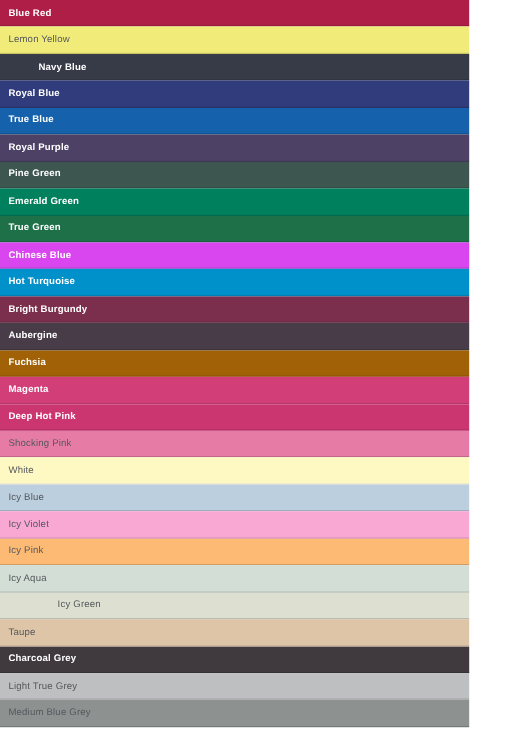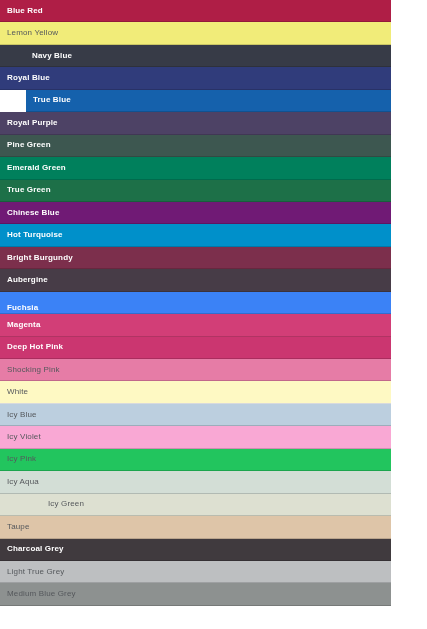--- a/index.html
+++ b/index.html
@@ -54,69 +54,69 @@
     </div>
     <div class="swatch on-light" style="background-color: rgb(241, 236, 121);">
       <span class="swatch-label">Lemon Yellow</span>
     </div>
     <div class="swatch on-dark" style="background-color: rgb(55, 59, 71); padding-left: 32px;">
       <span class="swatch-label">Navy Blue</span>
     </div>
     <div class="swatch on-dark" style="background-color: rgb(48, 60, 123);">
       <span class="swatch-label">Royal Blue</span>
     </div>
-    <div class="swatch on-dark" style="background-color: rgb(21, 97, 172); margin-left: 26px;">
+    <div class="swatch on-dark" style="background-color: rgb(21, 97, 172);">
       <span class="swatch-label">True Blue</span>
     </div>
     <div class="swatch on-dark" style="background-color: rgb(77, 66, 101);">
       <span class="swatch-label">Royal Purple</span>
     </div>
     <div class="swatch on-dark" style="background-color: rgb(61, 87, 80);">
       <span class="swatch-label">Pine Green</span>
     </div>
     <div class="swatch on-dark" style="background-color: rgb(0, 128, 92);">
       <span class="swatch-label">Emerald Green</span>
     </div>
     <div class="swatch on-dark" style="background-color: rgb(29, 112, 72);">
       <span class="swatch-label">True Green</span>
     </div>
-    <div class="swatch on-dark" style="background-color: #701a75;">
+    <div class="swatch on-dark" style="background-color: #d946ef;">
       <span class="swatch-label">Chinese Blue</span>
     </div>
     <div class="swatch on-dark" style="background-color: rgb(0, 144, 202);">
       <span class="swatch-label">Hot Turquoise</span>
     </div>
     <div class="swatch on-dark" style="background-color: rgb(124, 47, 76);">
       <span class="swatch-label">Bright Burgundy</span>
     </div>
     <div class="swatch on-dark" style="background-color: rgb(71, 60, 71);">
       <span class="swatch-label">Aubergine</span>
     </div>
-    <div class="swatch on-dark" style="background-color: #3b82f6; align-items: flex-end;">
+    <div class="swatch on-dark" style="background-color: #a16207;">
       <span class="swatch-label">Fuchsia</span>
     </div>
     <div class="swatch on-dark" style="background-color: rgb(210, 62, 119);">
       <span class="swatch-label">Magenta</span>
     </div>
     <div class="swatch on-dark" style="background-color: rgb(203, 54, 112);">
       <span class="swatch-label">Deep Hot Pink</span>
     </div>
     <div class="swatch on-light" style="background-color: rgb(230, 124, 166);">
       <span class="swatch-label">Shocking Pink</span>
     </div>
     <div class="swatch on-light is-white" style="background-color: #fef9c3;">
       <span class="swatch-label">White</span>
     </div>
     <div class="swatch on-light" style="background-color: rgb(188, 207, 223);">
       <span class="swatch-label">Icy Blue</span>
     </div>
     <div class="swatch on-light" style="background-color: #f9a8d4;">
       <span class="swatch-label">Icy Violet</span>
     </div>
-    <div class="swatch on-light" style="background-color: #22c55e;">
+    <div class="swatch on-light" style="background-color: #fdba74;">
       <span class="swatch-label">Icy Pink</span>
     </div>
     <div class="swatch on-light" style="background-color: rgb(211, 222, 214);">
       <span class="swatch-label">Icy Aqua</span>
     </div>
     <div class="swatch on-light" style="background-color: rgb(221, 224, 209); padding-left: 48px;">
       <span class="swatch-label">Icy Green</span>
     </div>
     <div class="swatch on-light" style="background-color: rgb(222, 197, 168);">
       <span class="swatch-label">Taupe</span>

